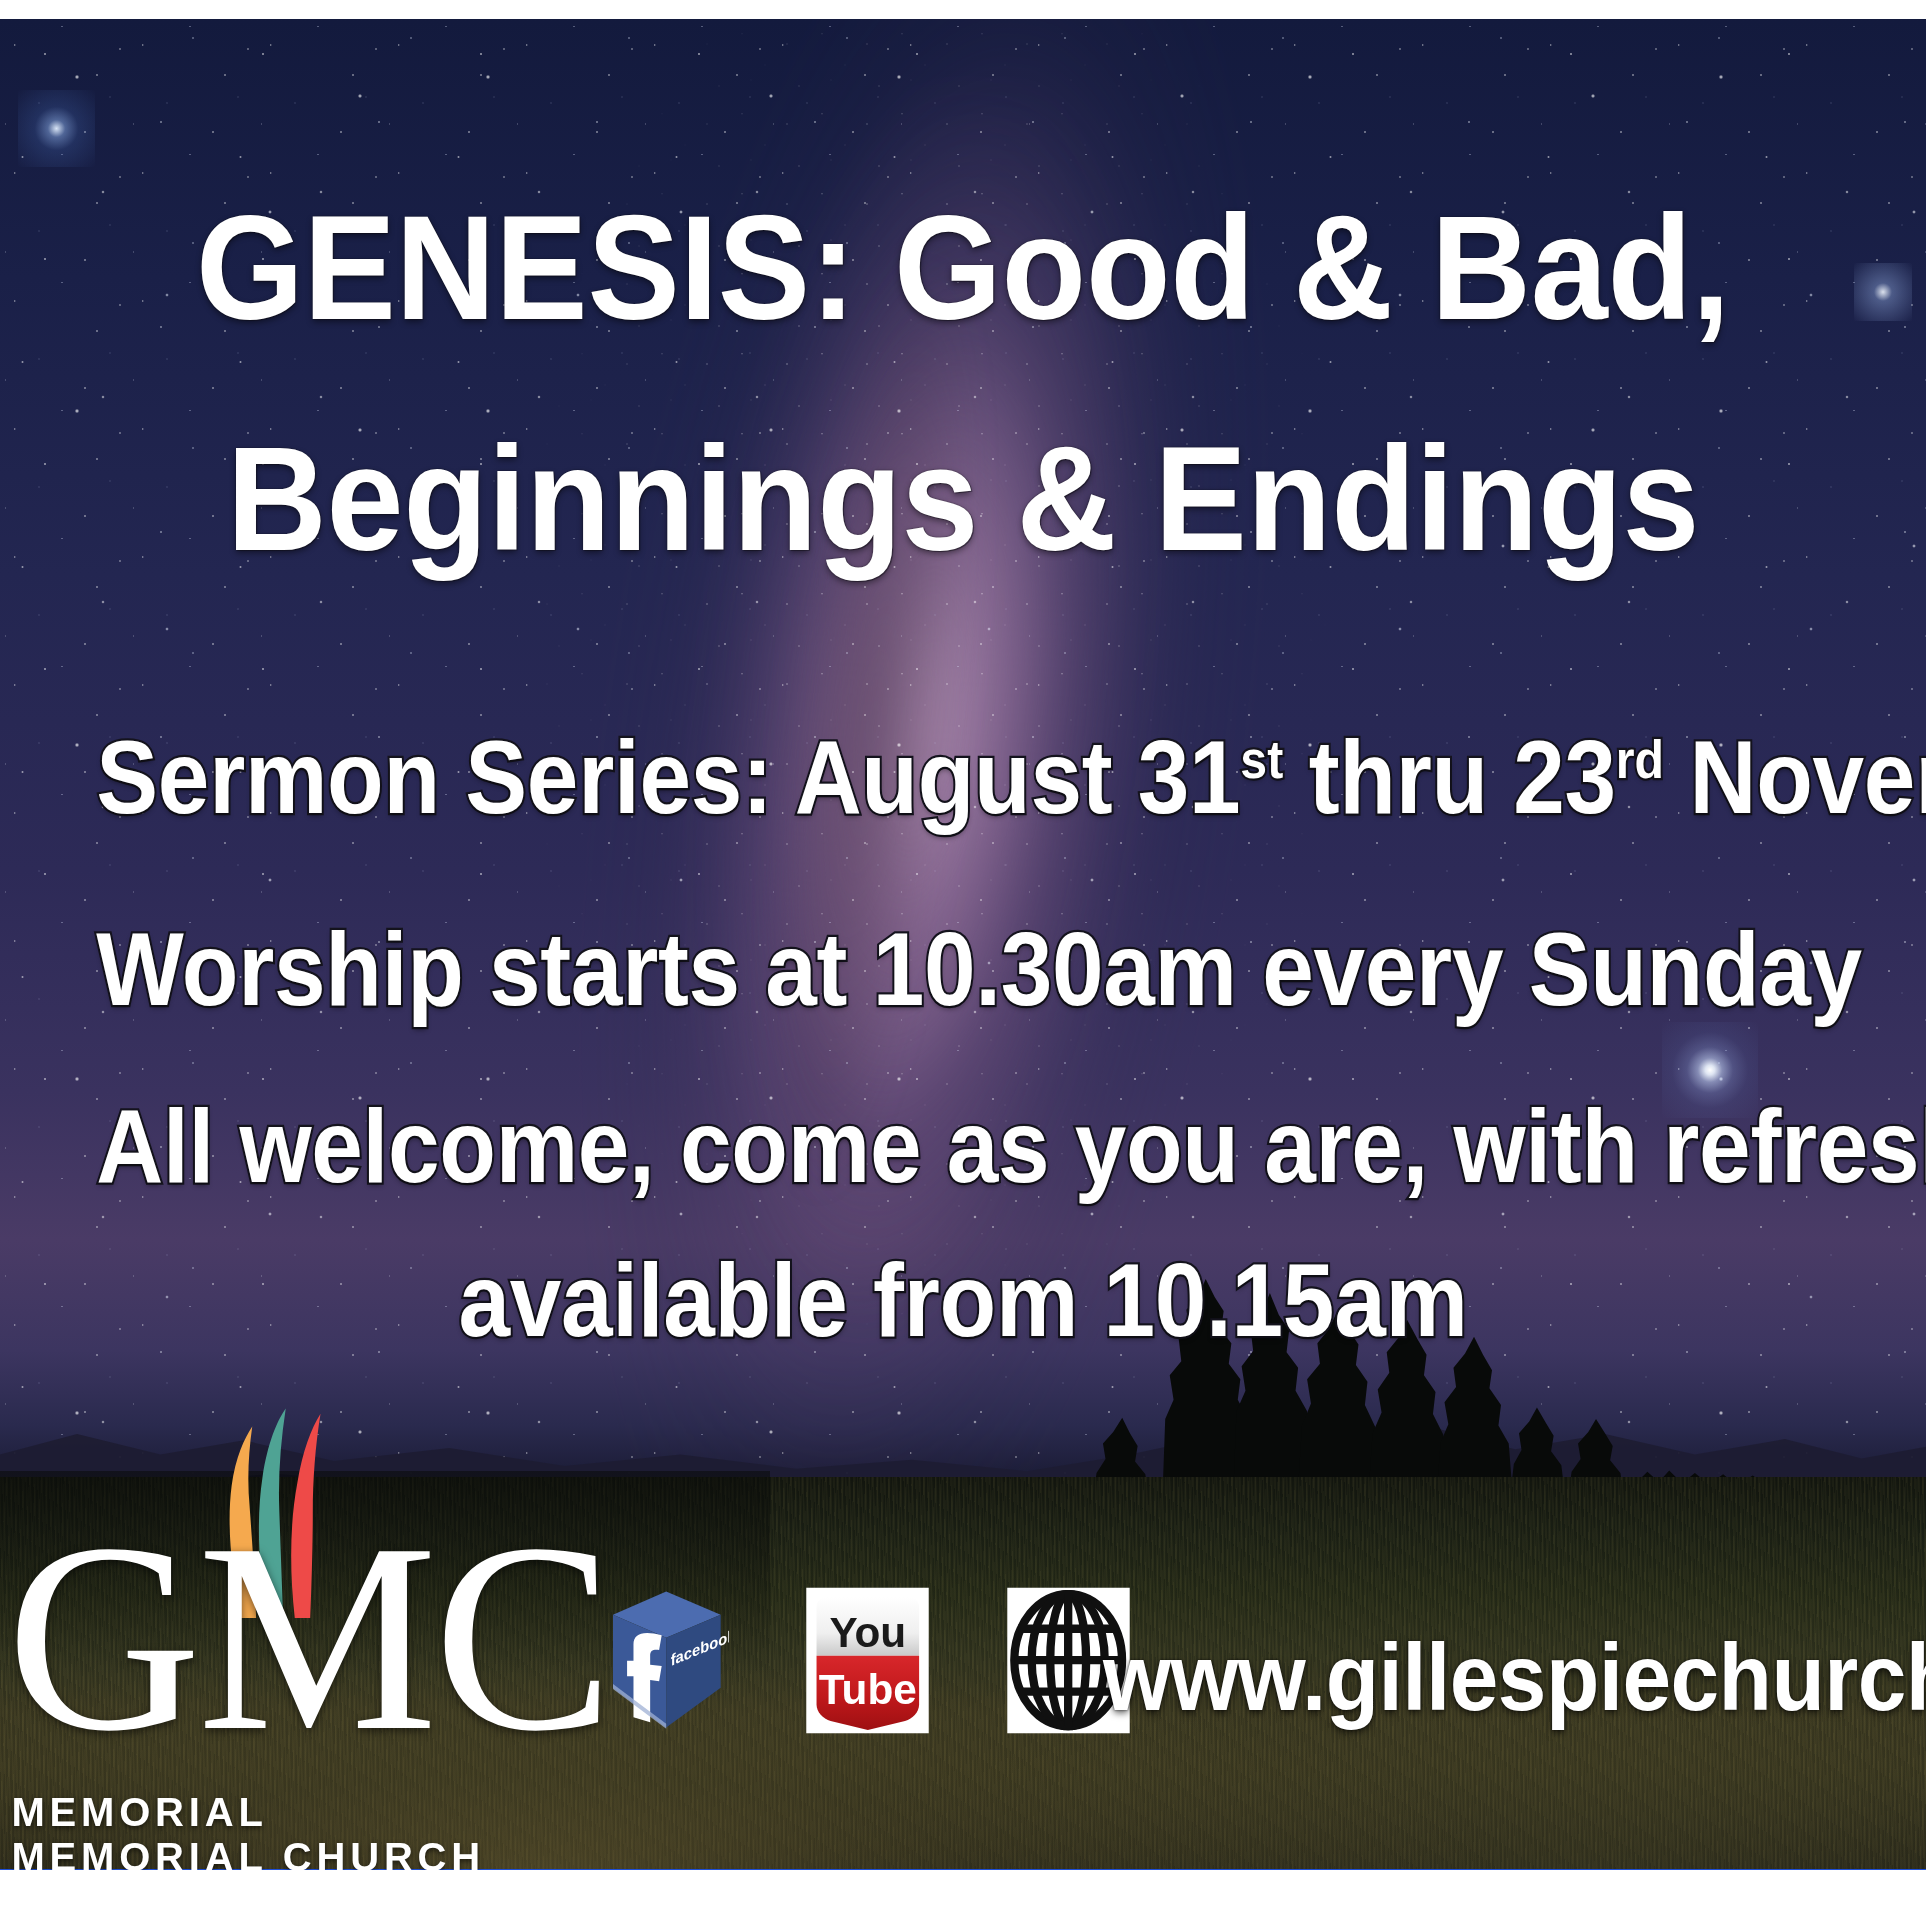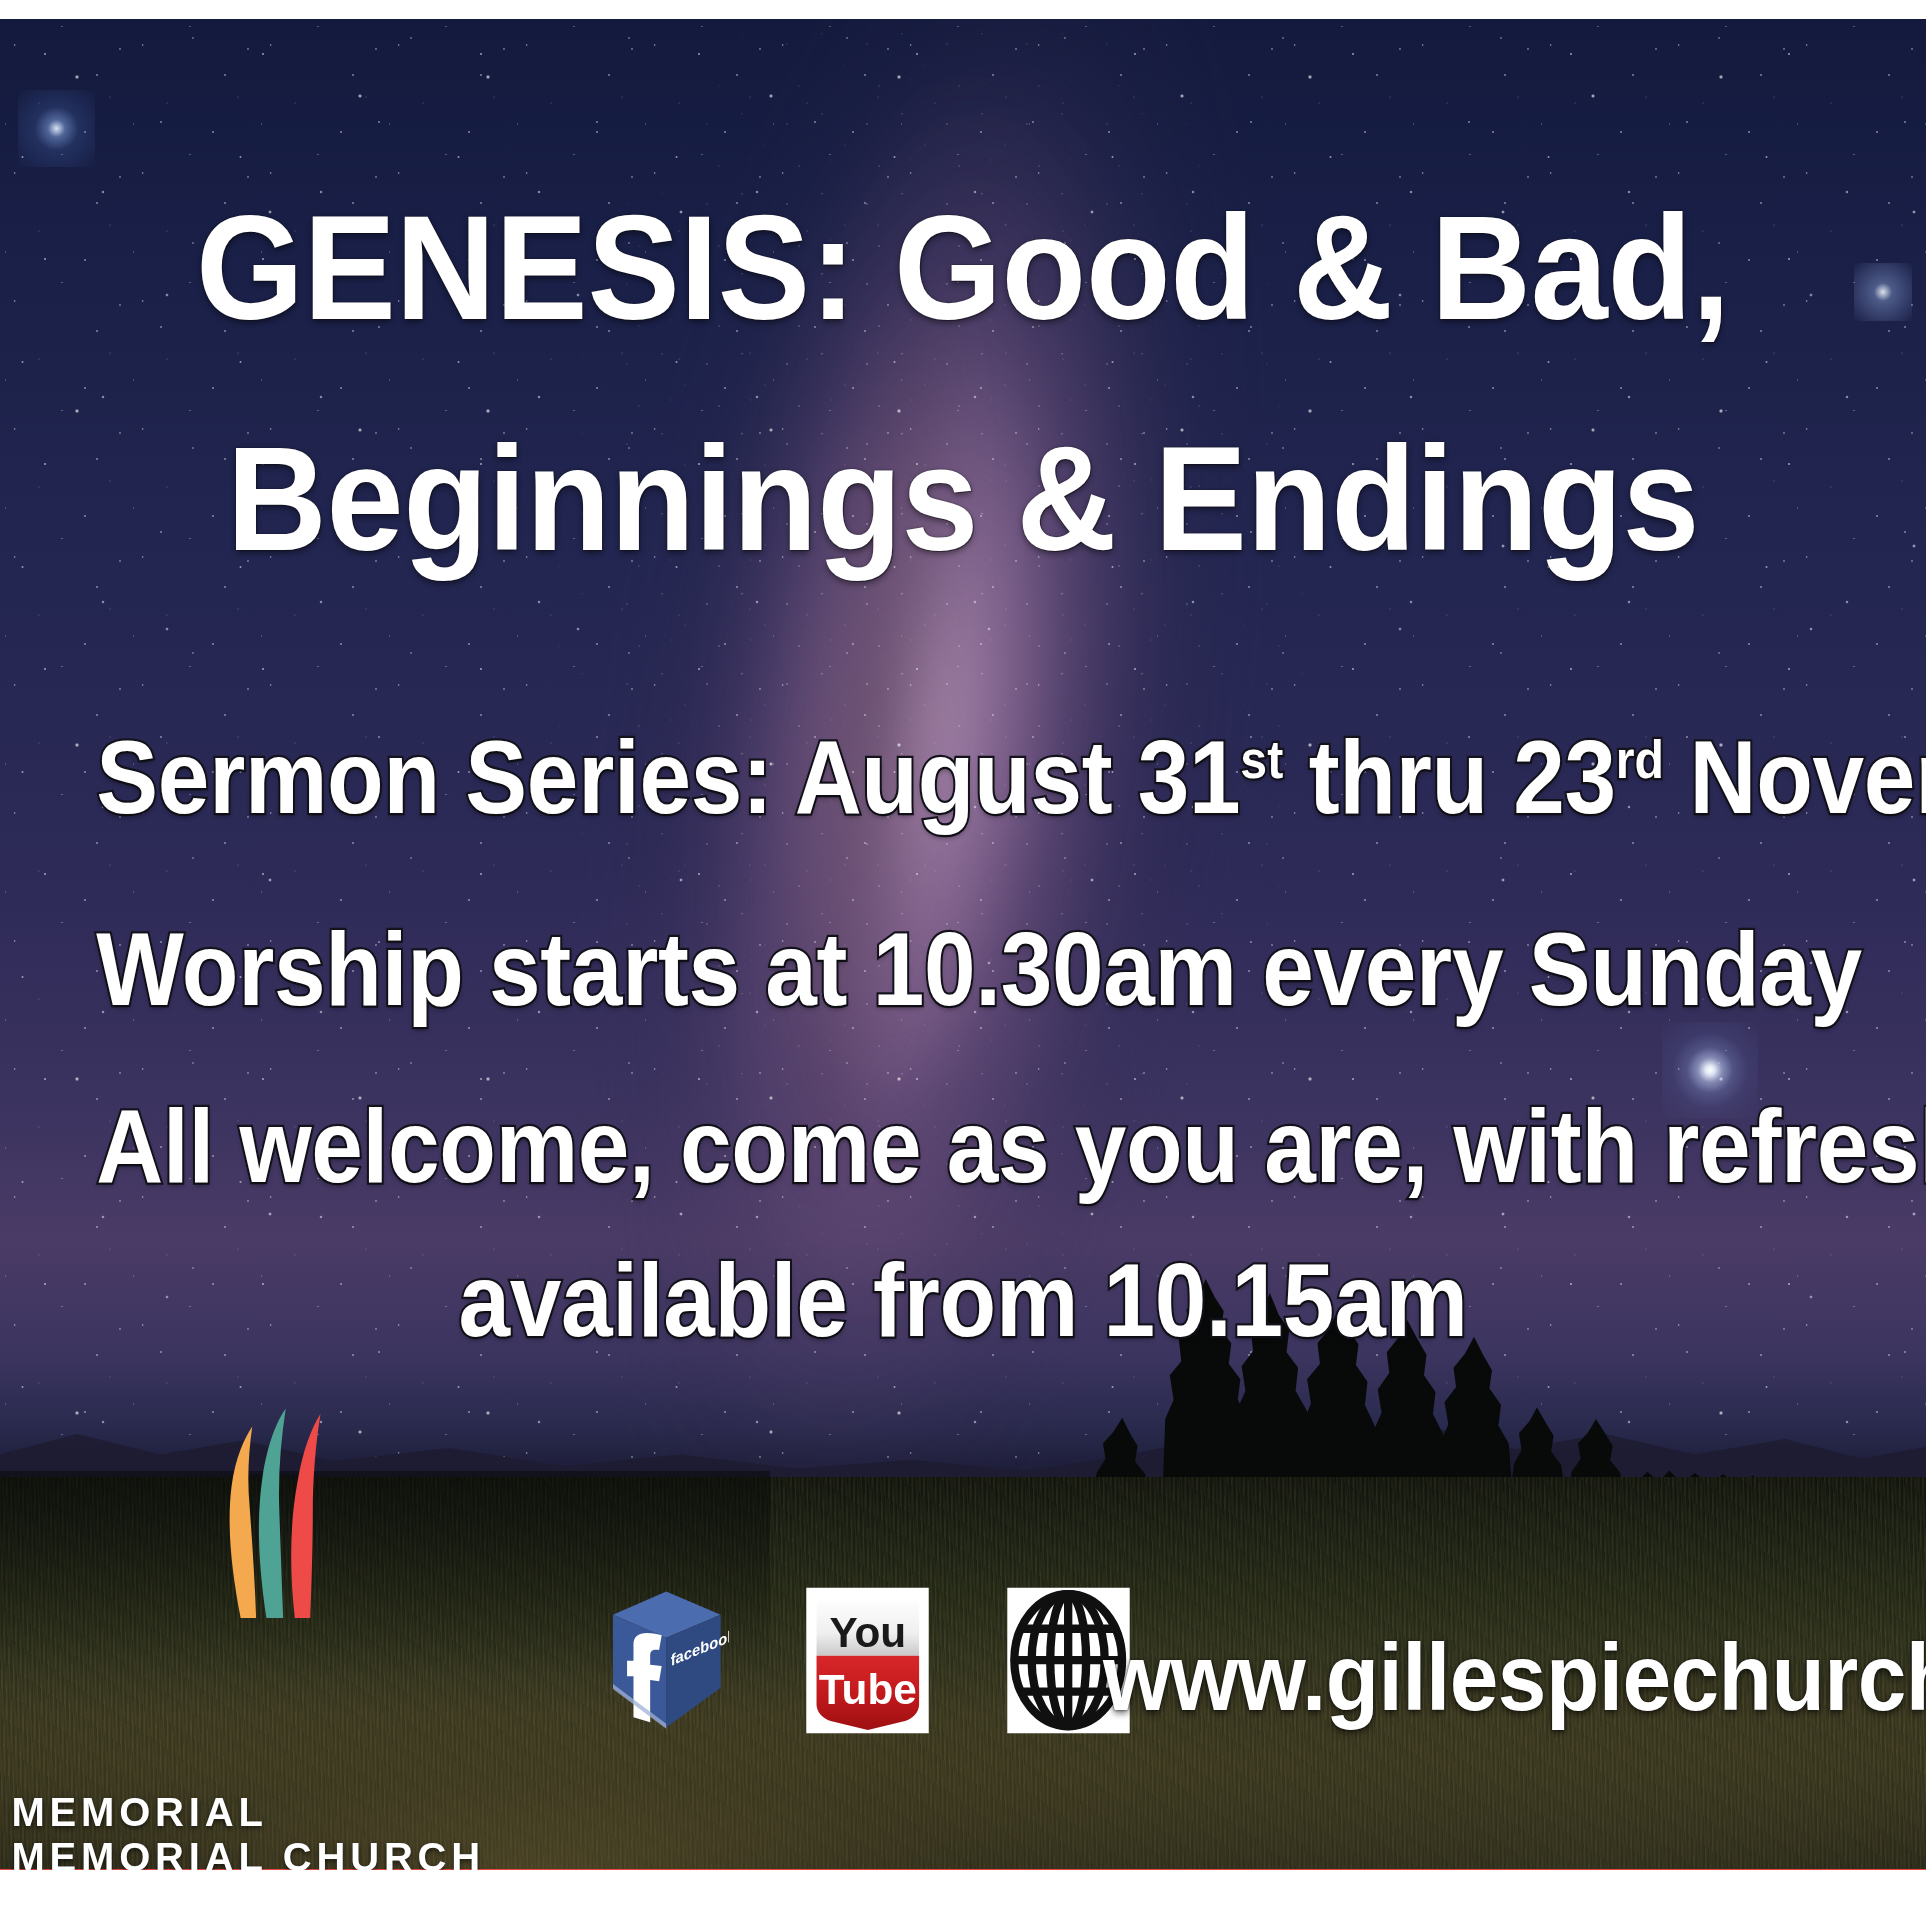--- a/index.html
+++ b/index.html
@@ -5,21 +5,21 @@
   html, body {
     margin: 0;
     padding: 0;
     background: #ffffff;
   }
   #poster {
     position: relative;
     width: 1926px;
     height: 1926px;
     overflow: hidden;
-    background: #ef4444;
+    background: #1d4ed8;
     font-family: "Liberation Sans", sans-serif;
   }
 
   
   .bar-top {
     position: absolute;
     left: 0; top: 0;
     width: 1926px; height: 19px;
     background: #ffffff;
     z-index: 60;
@@ -477,20 +477,21 @@
         <path d="M74,330 C60,258 52,186 60,124 C66,80 80,50 92,32 C86,74 84,116 88,158
                  C92,212 96,272 98,330 Z" fill="#F5A94E"></path>
 
         <path d="M114,330 C102,252 98,176 108,110 C116,58 130,24 144,4
                  C136,56 132,110 134,162 C136,220 138,278 140,330 Z" fill="#4FA394"></path>
 
         <path d="M158,330 C150,258 150,184 162,120 C170,70 184,34 198,12
                  C190,62 186,114 186,166 C186,222 184,278 182,330 Z" fill="#EE4A48"></path>
       </svg>
     </div>
+    <div class="logo-letters">GMC</div>
     <div class="logo-sub">MEMORIAL MEMORIAL CHURCH</div>
   </div>
 
   <div class="social-row">
 
     <span class="icon-box">
       <svg viewBox="0 0 195 235">
 
         <polygon points="14,46 97,10 182,46 97,82" fill="#4C6CB0"></polygon>
 

